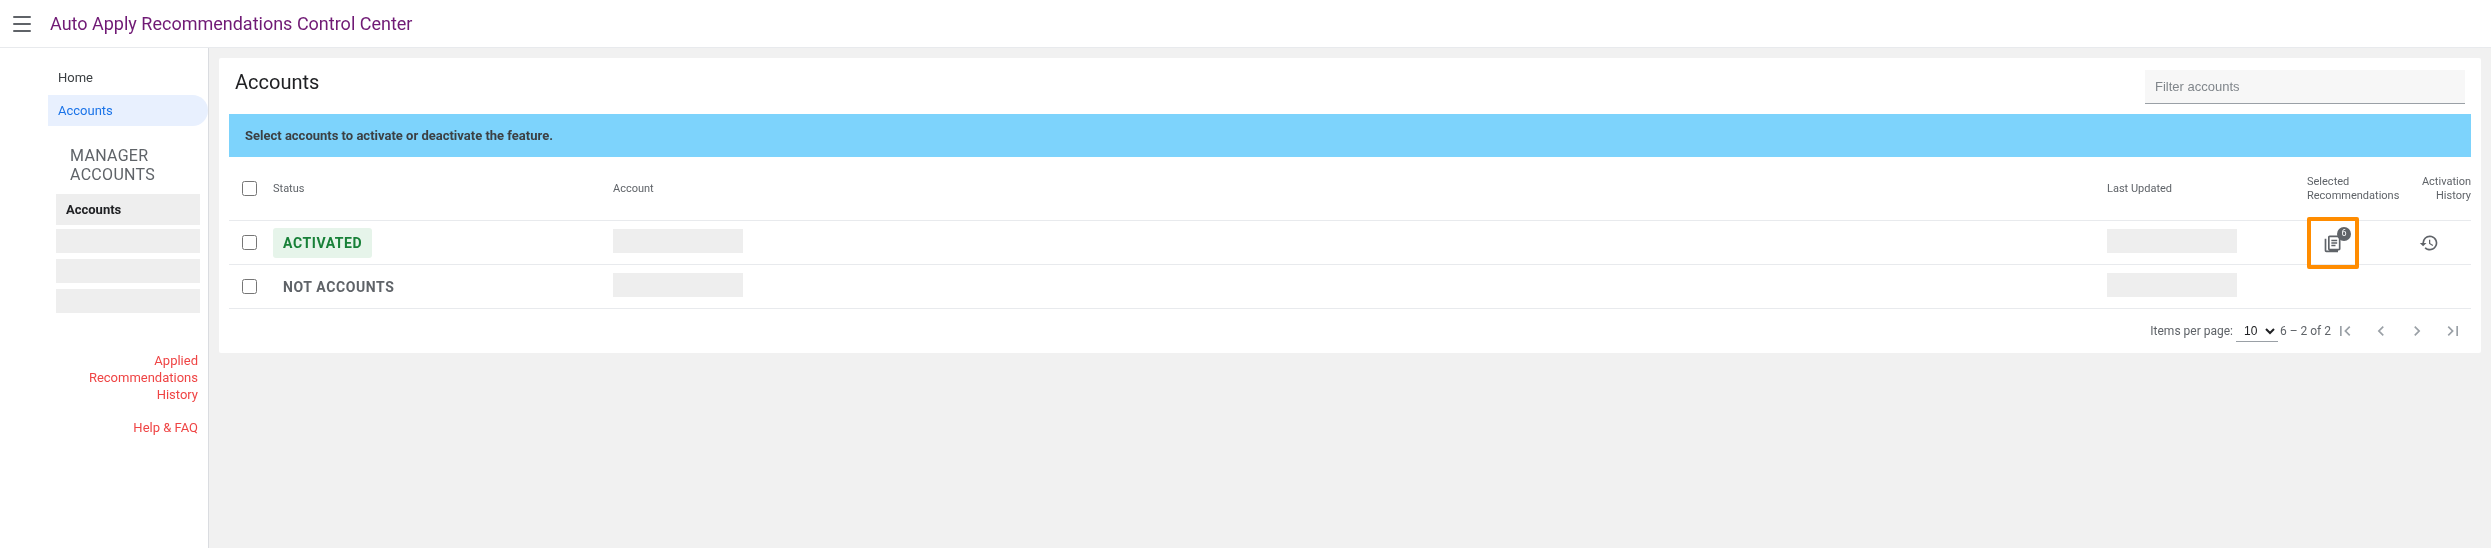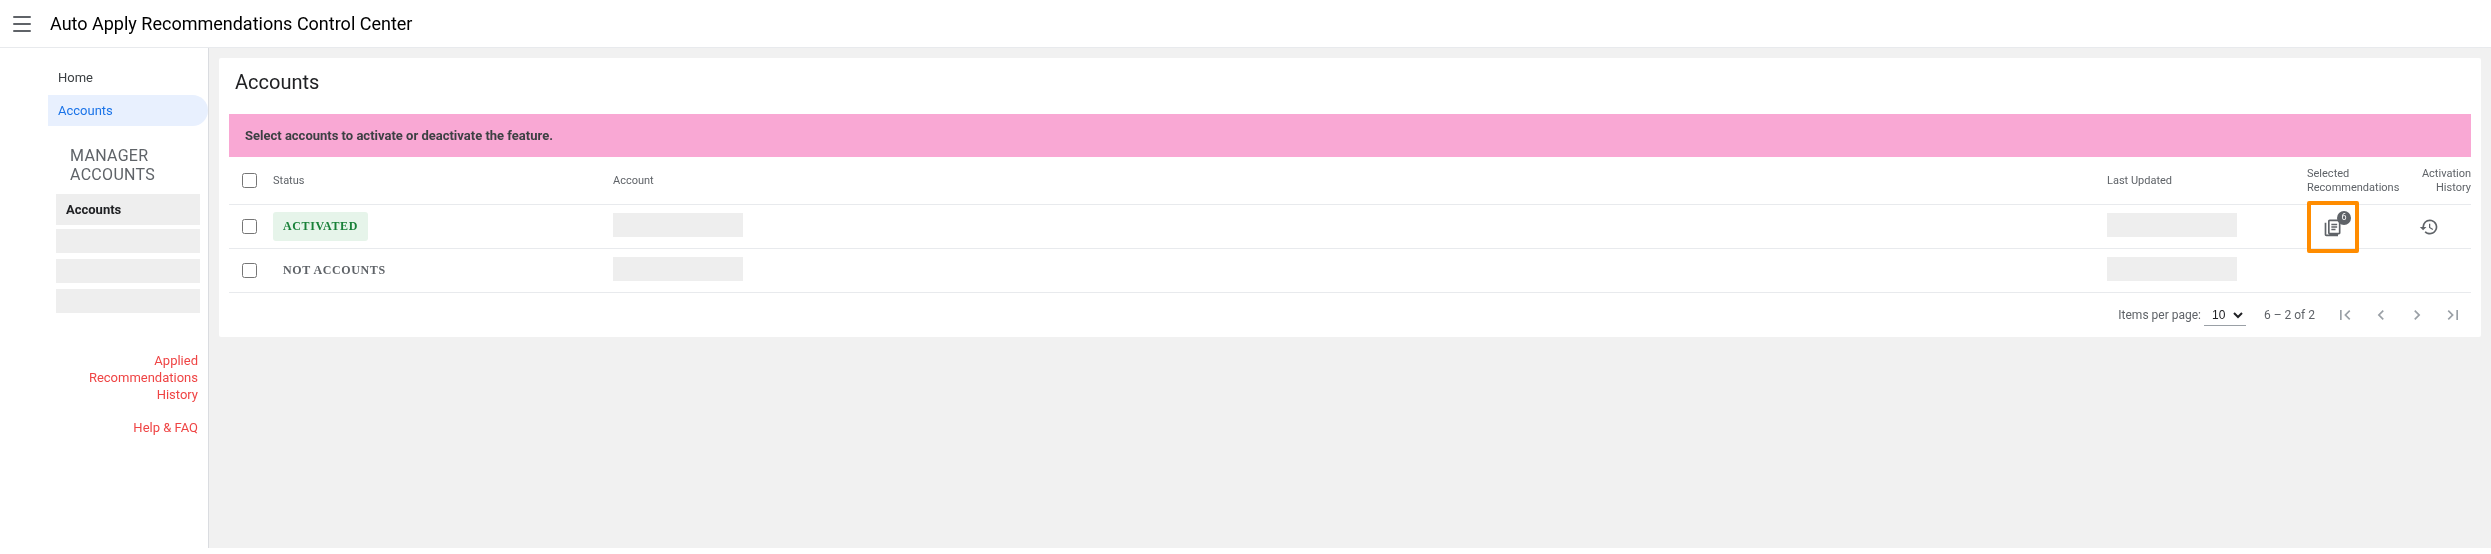--- a/index.html
+++ b/index.html
@@ -33,21 +33,21 @@
     }
     .hamburger span {
       height: 2px;
       background: #5f6368;
       width: 18px;
       margin: 0 auto;
       border-radius: 1px;
     }
     .topbar-title {
       font-size: 18px;
-      color: #000000;
+      color: #701a75;
       font-weight: 400;
     }
     
     .content {
       display: flex;
       margin-left: 48px;
     }
     .sidebar {
       width: 160px;
       flex-shrink: 0;
@@ -126,39 +126,39 @@
       font-size: 13px;
       padding: 9px 10px;
       width: 320px;
       color: #3c4043;
       outline: none;
     }
     .filter-input::placeholder {
       color: #80868b;
     }
     .select-banner {
-      background: #f9a8d4;
+      background: #7dd3fc;
       padding: 14px 16px;
       font-size: 13px;
       font-weight: 700;
       color: #3c4043;
       margin: 10px 10px 0 10px;
     }
     
     .table {
       width: calc(100% - 20px);
       margin: 0 10px;
     }
     .thead, .trow {
       display: flex;
       align-items: center;
       border-bottom: 1px solid #e8eaed;
     }
     .thead {
-      height: 48px;
+      height: 64px;
       font-size: 11px;
       color: #5f6368;
     }
     .trow {
       height: 44px;
     }
     .col-check {
       width: 40px;
       display: flex;
       justify-content: center;
@@ -186,26 +186,25 @@
       line-height: 1.2;
     }
     input[type="checkbox"] {
       width: 15px;
       height: 15px;
       accent-color: #5f6368;
       cursor: pointer;
     }
     .status-badge {
       display: inline-block;
-      font-size: 12px;
+      font-size: 14px;
       font-weight: 700;
       letter-spacing: 0.6px;
       padding: 7px 10px;
       border-radius: 3px;
-      font-family: Liberation Serif, serif;
     }
     .status-activated {
       background: #e6f4ea;
       color: #188038;
     }
     .status-not-activated {
       color: #5f6368;
     }
     .gray-block {
       height: 24px;
@@ -246,21 +245,21 @@
       padding: 0 3px;
     }
     
     .paginator {
       display: flex;
       align-items: center;
       justify-content: flex-end;
       padding: 10px 16px;
       font-size: 12px;
       color: #5f6368;
-      gap: 18px;
+      gap: 2px;
     }
     .paginator select {
       border: none;
       border-bottom: 1px solid #9aa0a6;
       background: transparent;
       font-size: 12px;
       padding: 2px 4px;
       color: #202124;
       outline: none;
       min-width: 40px;
@@ -312,20 +311,21 @@
     <div style="height:22px"></div>
 
     <div class="sidebar-bottom-link">Applied Recommendations History</div>
     <div class="sidebar-bottom-link">Help &amp; FAQ</div>
   </div>
 
   <div class="main">
     <div class="panel">
       <div class="panel-header">
         <div class="page-title">Accounts</div>
+        <input class="filter-input" type="text" placeholder="Filter accounts" style="">
       </div>
 
       <div class="select-banner">Select accounts to activate or deactivate the feature.</div>
 
       <div class="table">
 
         <div class="thead">
           <div class="col-check">
             <input type="checkbox" style="">
           </div>

